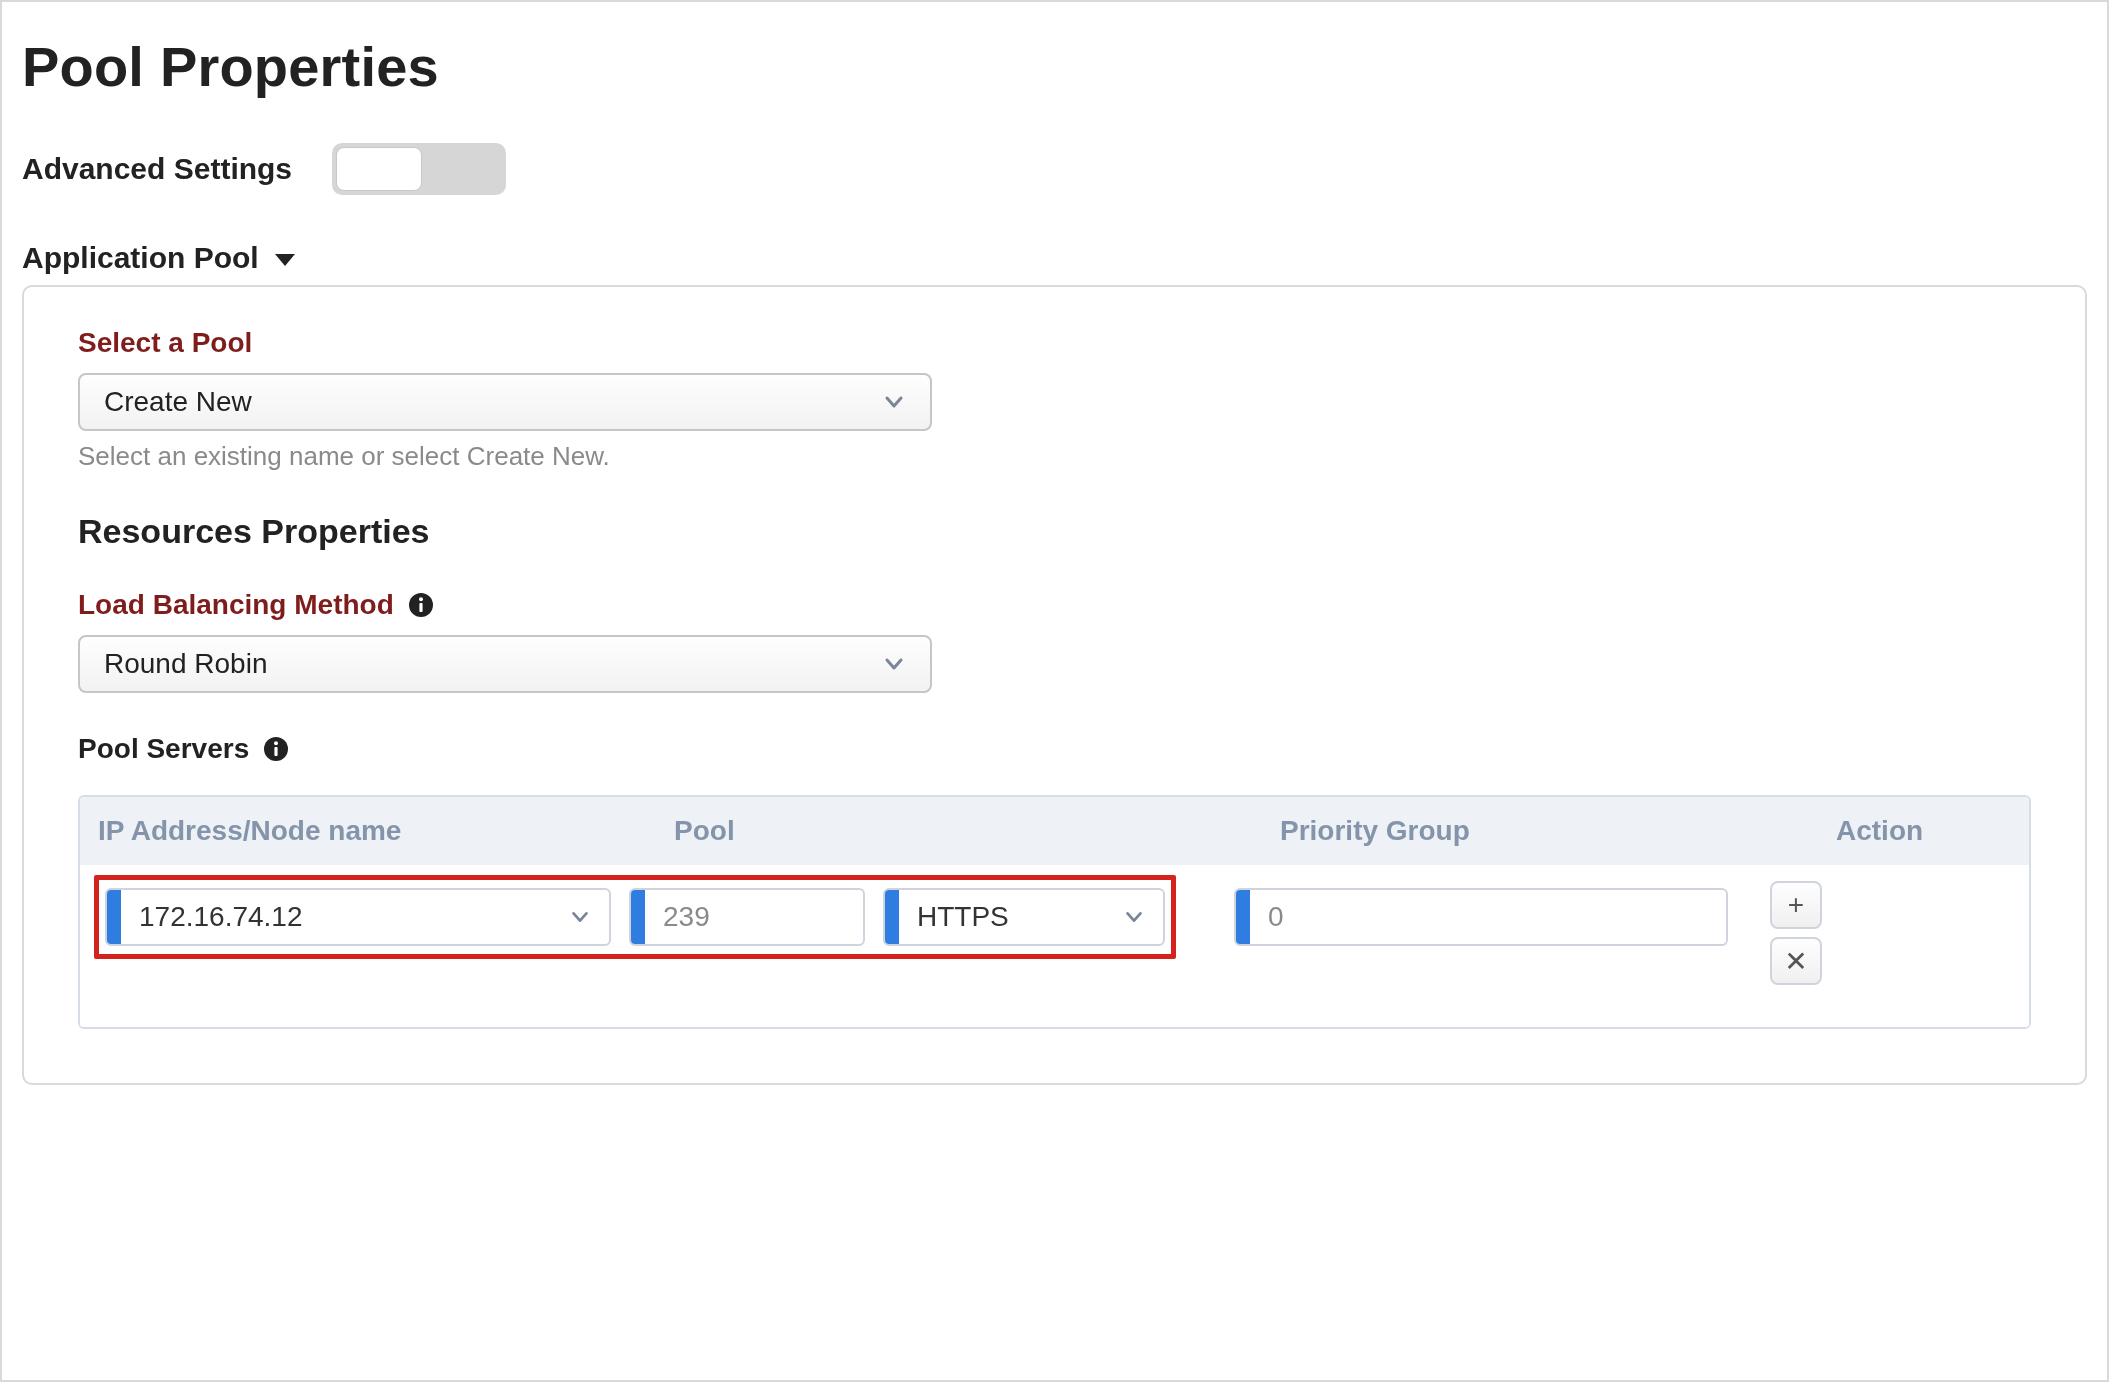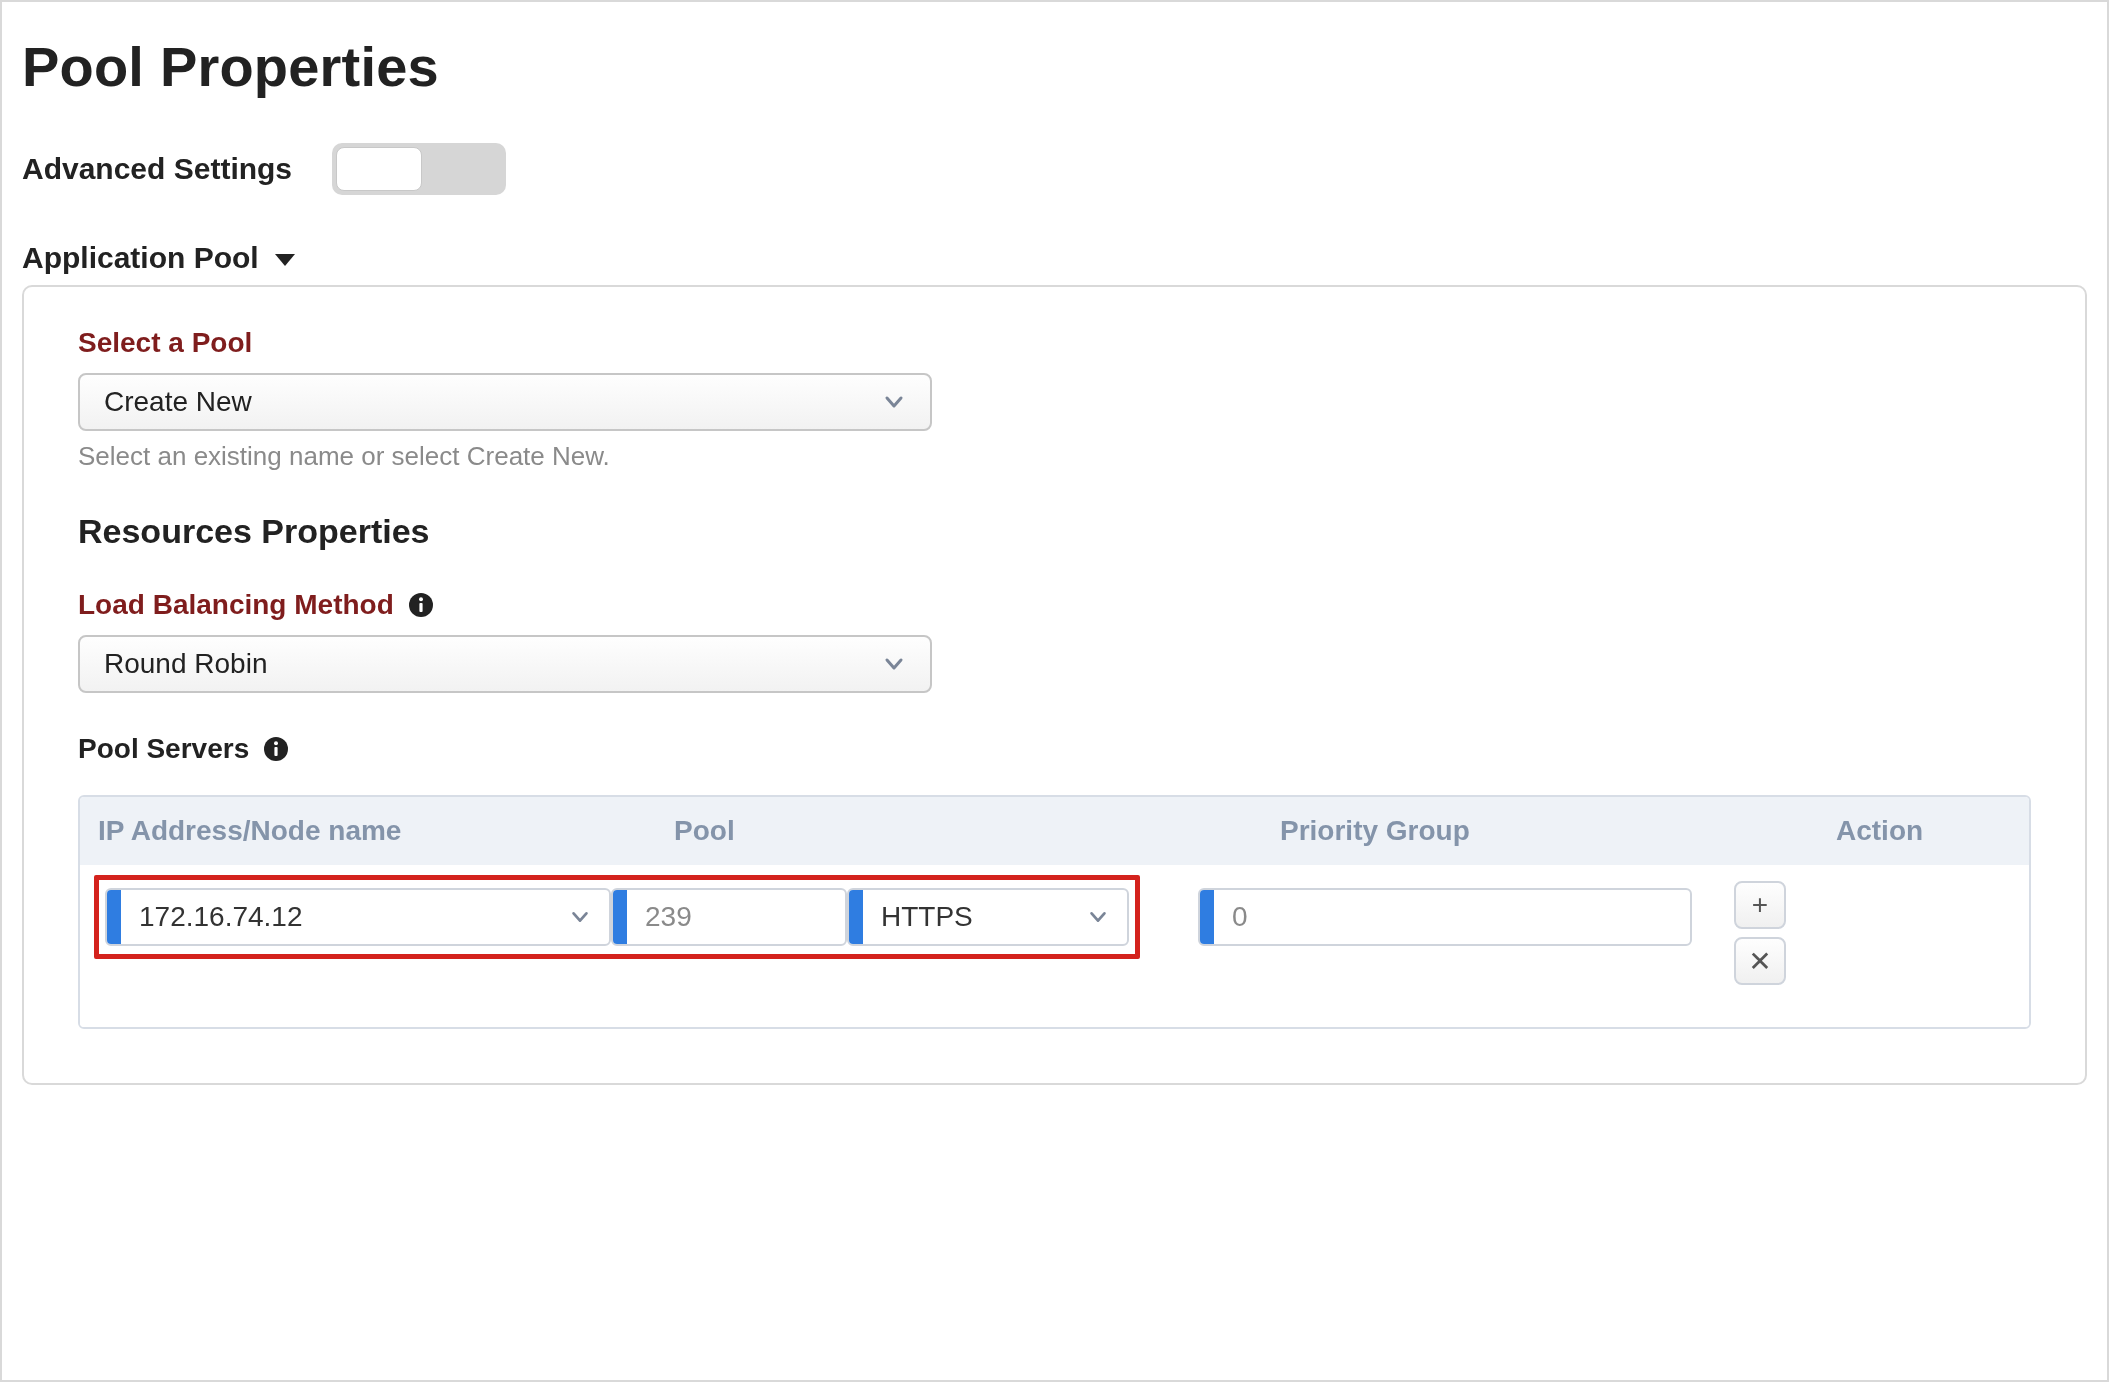--- a/index.html
+++ b/index.html
@@ -146,21 +146,21 @@
   .tbody {
     background: #fff;
     padding: 10px 14px 42px 14px;
     display: flex;
     align-items: flex-start;
   }
   .highlight-group {
     border: 5px solid #d4221d;
     display: flex;
     padding: 8px 6px;
-    gap: 0;
+    gap: 18px;
     align-items: center;
     border-radius: 2px;
   }
   .ctl {
     display:flex;
     height: 58px;
     border: 2px solid #cfd4dc;
     border-radius: 6px;
     overflow: hidden;
     background: #fff;

